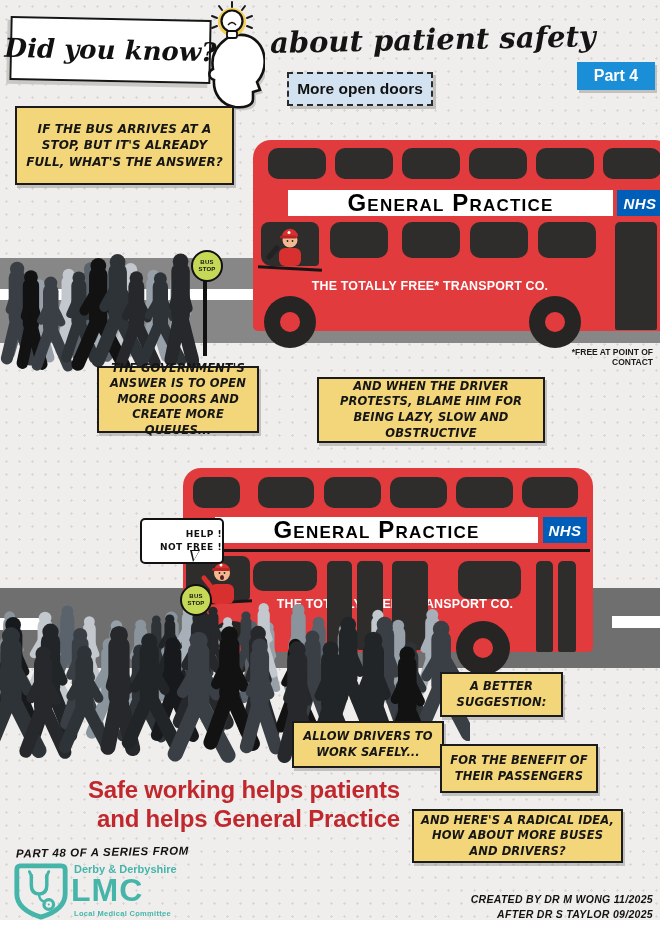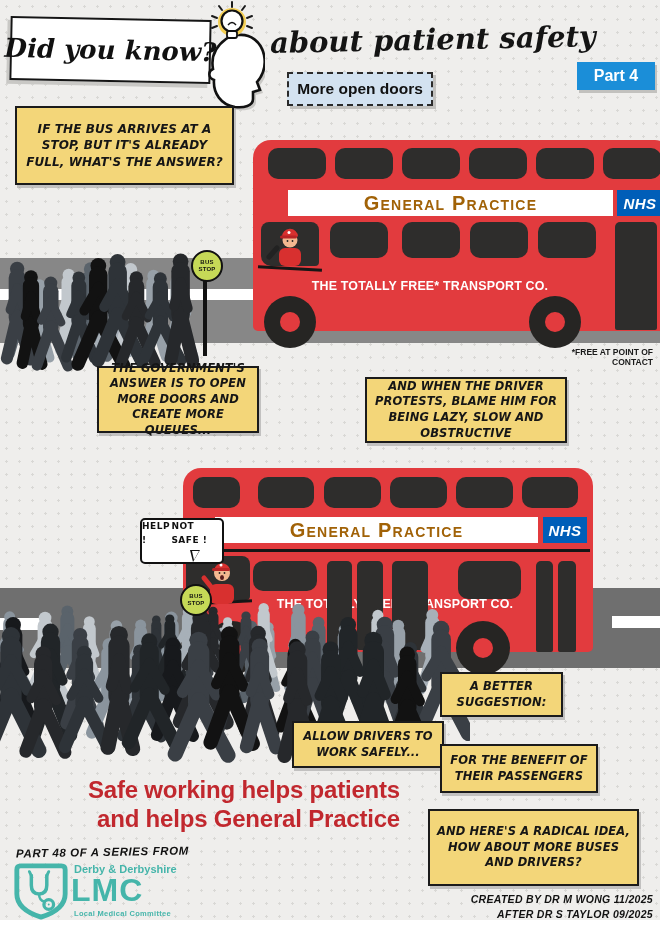--- a/index.html
+++ b/index.html
@@ -30,38 +30,38 @@
     box-shadow:2px 3px 0 rgba(60,60,60,.25);letter-spacing:.1px;}
   
   .road{position:absolute;left:0;width:660px;}
   .stripe{position:absolute;background:#fff;}
   
   .bus{position:absolute;background:var(--bus-red);border-radius:18px 18px 5px 5px;}
   .bwin,.bdoor{position:absolute;background:var(--window-dark);}
   .bwin{border-radius:10px;}
   .bdoor{border-radius:5px 5px 2px 2px;}
   .banner{position:absolute;background:#fff;display:flex;align-items:center;justify-content:center;}
-  .banner span{font-variant:small-caps;font-weight:800;font-size:20px;letter-spacing:1.2px;color:#a16207;white-space:nowrap;}
+  .banner span{font-variant:small-caps;font-weight:800;font-size:24px;letter-spacing:1.2px;color:#000000;white-space:nowrap;}
   .nhs{position:absolute;background:var(--nhs-blue);display:flex;align-items:center;justify-content:center;}
   .nhs span{color:#fff;font-style:italic;font-weight:800;font-size:15px;letter-spacing:.5px;}
   .side-text{position:absolute;color:#fff;font-weight:700;font-size:13.5px;text-align:center;
     white-space:nowrap;transform:scaleX(.92);letter-spacing:.2px;}
   .wheel{position:absolute;background:#262523;border-radius:50%;}
   .hub{position:absolute;inset:31%;background:var(--bus-red);border-radius:50%;}
   .deckline{position:absolute;background:#161616;}
   .screenline{position:absolute;background:#161616;height:2.5px;}
   
   .busstop-sign{position:absolute;width:28px;height:28px;border-radius:50%;background:var(--bus-stop-green);
     border:2px solid #111;display:flex;flex-direction:column;align-items:center;justify-content:center;
     font-size:6px;font-weight:800;color:#111;line-height:1.15;letter-spacing:.2px;z-index:5;}
   .pole{position:absolute;width:4px;background:#111;}
   .footnote{position:absolute;font-weight:700;font-size:8.5px;color:#1a1a1a;text-align:right;}
   
   .bubble{position:absolute;left:140px;top:518px;width:80px;height:42px;background:#fff;border:2px solid #111;
-    border-radius:5px;display:flex;flex-direction:row;align-items:flex-start;justify-content:center;
+    border-radius:5px;display:flex;flex-direction:column;align-items:flex-end;justify-content:center;
     font-family:"DejaVu Sans",sans-serif;font-weight:700;font-size:9px;color:#111;z-index:9;line-height:1.5;letter-spacing:.5px;}
   .bubble::before{content:"";position:absolute;bottom:-12px;left:48px;border:12px solid transparent;
     border-top-color:#111;border-left-width:3px;border-right-width:7px;}
   .bubble::after{content:"";position:absolute;bottom:-7px;left:50px;border:9px solid transparent;
     border-top-color:#fff;border-left-width:2px;border-right-width:5px;}
   
   .tagline{position:absolute;left:15px;top:776px;width:385px;text-align:right;color:var(--tagline-red);
     font-weight:800;font-size:24px;line-height:1.2;letter-spacing:-.2px;}
   .series-note{position:absolute;left:16px;top:846px;font-weight:800;font-size:11.5px;color:#111;
     font-style:italic;letter-spacing:.6px;transform:rotate(-1deg);}
@@ -261,21 +261,21 @@
 
   <div class="pole" style="left:203px;top:274px;height:82px;"></div>
   <div class="busstop-sign" style="left:191px;top:250px;">
     <span>BUS</span>
     <span>STOP</span>
   </div>
 
   <div class="footnote" style="left:548px;top:347px;width:105px;">*FREE AT POINT OF CONTACT</div>
 
   <div class="note" style="left:97px;top:366px;width:162px;height:67px;">THE GOVERNMENT'S ANSWER IS TO OPEN MORE DOORS AND CREATE MORE QUEUES...</div>
-  <div class="note" style="left:317px;top:377px;width:202px;height:66px;margin-left:48px;">AND WHEN THE DRIVER PROTESTS, BLAME HIM FOR BEING LAZY, SLOW AND OBSTRUCTIVE</div>
+  <div class="note" style="left:317px;top:377px;width:228px;height:66px;">AND WHEN THE DRIVER PROTESTS, BLAME HIM FOR BEING LAZY, SLOW AND OBSTRUCTIVE</div>
 
   <div class="road" style="top:588px;height:80px;background:var(--road-gray-2);"></div>
   <div class="stripe" style="left:0;top:618px;width:45px;height:12px;"></div>
   <div class="stripe" style="left:612px;top:616px;width:48px;height:12px;"></div>
 
   <div class="bus" id="bus2" style="left:183px;top:468px;width:410px;height:184px;">
     <div class="banner" style="left:32px;top:49px;width:323px;height:26px;">
       <span>General Practice</span>
     </div>
     <div class="nhs" style="left:360px;top:49px;width:44px;height:26px;">
@@ -639,27 +639,27 @@
       <g>
         <circle cx="407.2279510498047" cy="79.4261489868164" r="7.852840576171874" fill="#121212"></circle>
         <path d="M407.2279510498047,89.24219970703125 L407.2279510498047,132.869091796875" stroke="#121212" stroke-width="18.541429138183595" stroke-linecap="round" fill="none"></path>
         <path d="M407.2279510498047,130.6877471923828 L428.63937477819155,178.67732849121094 M407.2279510498047,130.6877471923828 L390.0988120670952,177.58665618896484" stroke="#121212" stroke-width="13.088067626953125" stroke-linecap="round" fill="none"></path>
         <path d="M407.2279510498047,100.14892272949218 L420.0748052868368,126.32505798339844 M407.2279510498047,100.14892272949218 L395.4516679991919,124.14371337890626" stroke="#121212" stroke-width="9.816050720214843" stroke-linecap="round" fill="none"></path>
       </g>
     </svg>
 
   <div class="bubble">
     <span>HELP !</span>
-    <span>NOT SAFE !</span>
+    <span>NOT FREE !</span>
   </div>
 
   <div class="note" style="left:440px;top:672px;width:123px;height:45px;">A BETTER SUGGESTION:</div>
   <div class="note" style="left:292px;top:721px;width:152px;height:47px;">ALLOW DRIVERS TO WORK SAFELY...</div>
   <div class="note" style="left:440px;top:744px;width:158px;height:49px;">FOR THE BENEFIT OF THEIR PASSENGERS</div>
-  <div class="note" style="left:428px;top:809px;width:211px;height:77px;">AND HERE'S A RADICAL IDEA, HOW ABOUT MORE BUSES AND DRIVERS?</div>
+  <div class="note" style="left:412px;top:809px;width:211px;height:54px;">AND HERE'S A RADICAL IDEA, HOW ABOUT MORE BUSES AND DRIVERS?</div>
 
   <div class="tagline">
     <div>Safe working helps patients</div>
     <div>and helps General Practice</div>
   </div>
 
   <div class="series-note">PART 48 OF A SERIES FROM</div>
 
   <svg class="abs" style="left:12px;top:860px;" width="58" height="62" viewBox="0 0 60 62">
     <path d="M9,5 H51 Q55,5 55,9 V34 Q55,50 30,58 Q5,50 5,34 V9 Q5,5 9,5 Z" fill="none" style="stroke:var(--lmc-teal)" stroke-width="5" stroke-linejoin="round"></path>

